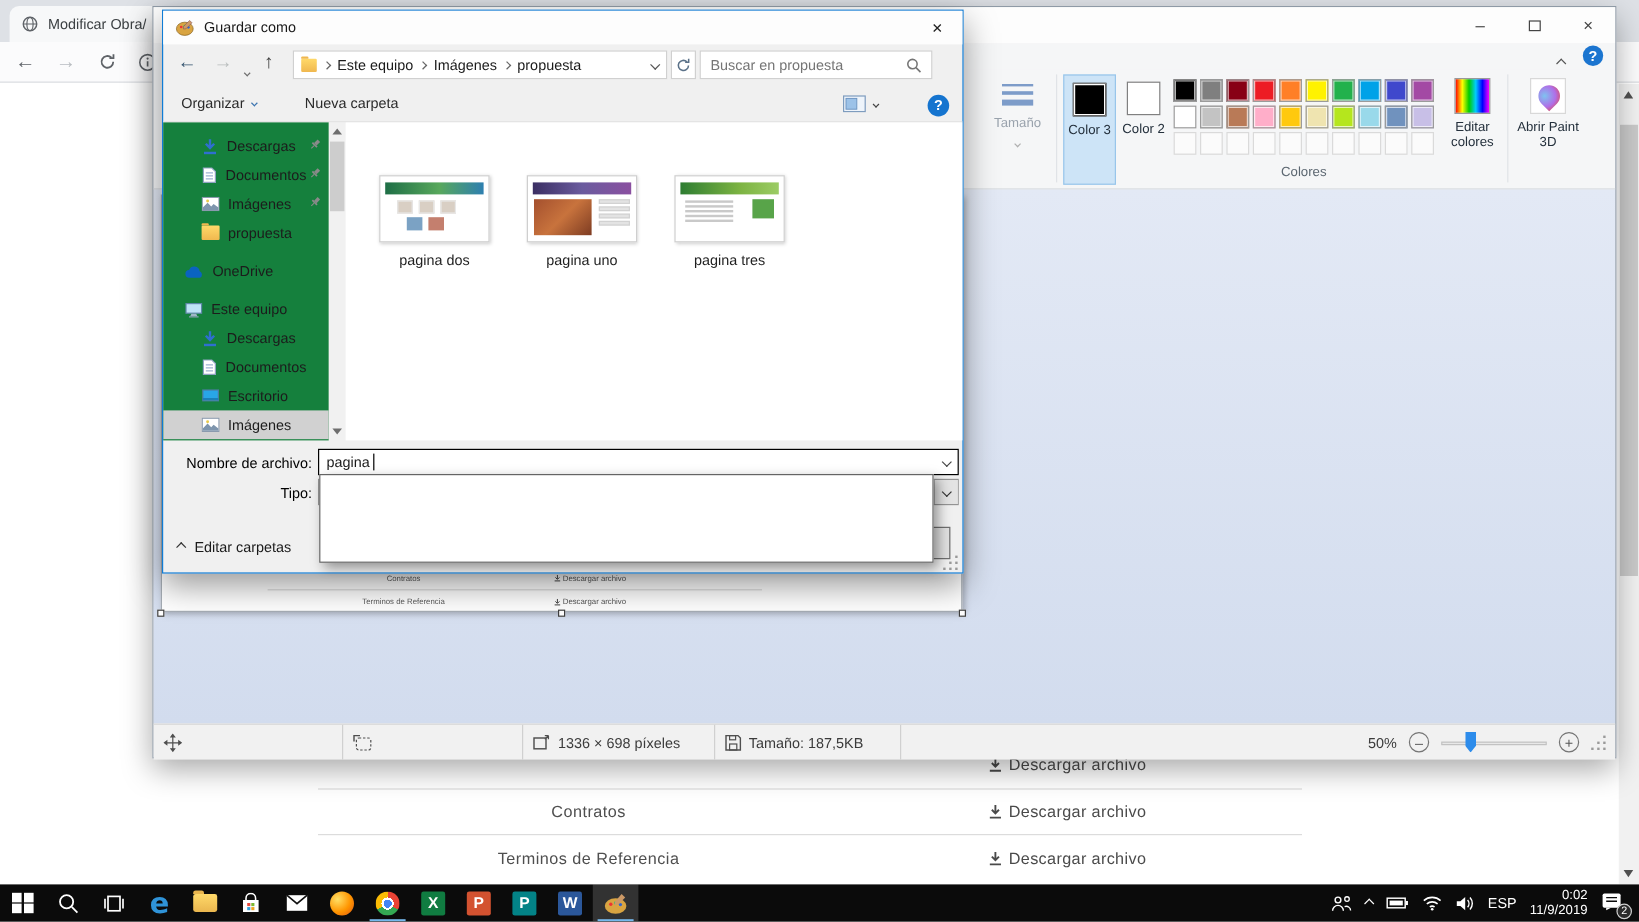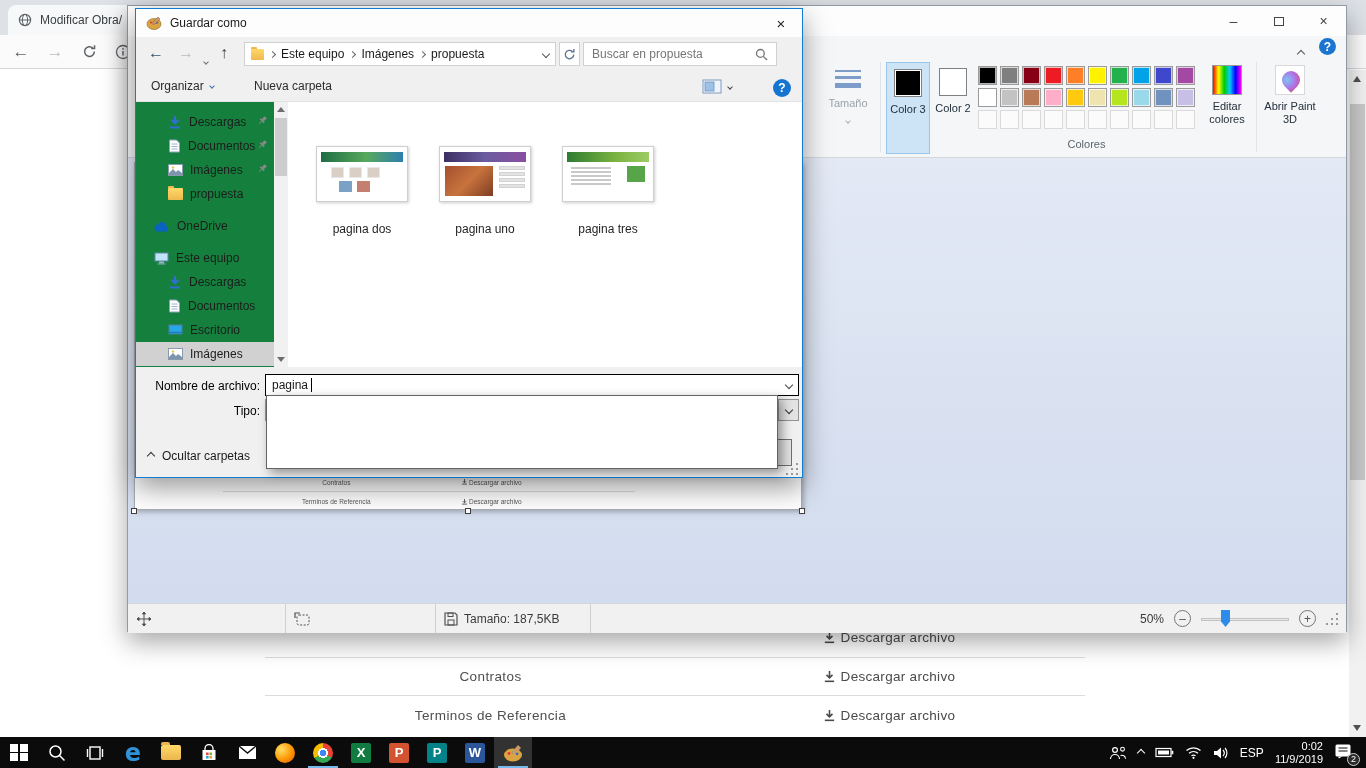--- a/index.html
+++ b/index.html
@@ -97,21 +97,21 @@
   .sb-row.sel{background:#d1d1d1;}
   .sb-pin{position:absolute;right:6px;top:5px;}
   .sb-scroll{position:absolute;left:138px;top:0;width:14px;height:100%;background:#f1f1f1;}
   .sb-scroll .tri-up{position:absolute;top:5px;left:3px;width:0;height:0;border-left:4px solid transparent;border-right:4px solid transparent;border-bottom:5px solid #6e6e6e;}
   .sb-scroll .tri-dn{position:absolute;bottom:5px;left:3px;width:0;height:0;border-left:4px solid transparent;border-right:4px solid transparent;border-top:5px solid #6e6e6e;}
   .sb-thumb{position:absolute;left:1px;top:16px;width:12px;height:58px;background:#cdcdcd;}
   .filelist{position:absolute;left:152px;top:0;right:0;height:100%;background:#fff;display:flex;align-items:flex-start;gap:27px;padding:44px 0 0 26px;}
   .file-item{width:96px;text-align:center;}
   .thumb{width:92px;height:56px;margin:0 auto;background:#fff;border:1px solid #cfcfcf;box-shadow:1px 1px 3px rgba(0,0,0,.2);position:relative;overflow:hidden;}
   .thumb .bar{position:absolute;left:4px;right:4px;top:5px;height:10px;}
-  .file-name{margin-top:20px;color:#1f1f1f;}
+  .file-name{margin-top:8px;color:#1f1f1f;}
   .t-dos .bar{background:linear-gradient(90deg,#1e6e46,#58a85c 55%,#2e7fb0);}
   .t-dos .ppl{position:absolute;top:20px;left:14px;display:flex;gap:5px;}
   .t-dos .ppl i{width:13px;height:11px;background:#d9cfc4;border:1px solid #e8e8e8;}
   .t-dos .ppl2{position:absolute;top:34px;left:22px;display:flex;gap:5px;}
   .t-dos .ppl2 i{width:13px;height:11px;background:#7ba2c4;}
   .t-dos .ppl2 i+i{background:#c47f6e;}
   .t-tres .bar{background:linear-gradient(90deg,#2e7d32,#7cb342 60%,#9ccc65);}
   .t-tres .txt{position:absolute;left:8px;top:20px;width:40px;}
   .t-tres .txt i{display:block;height:2px;background:#c9c9c9;margin-bottom:2px;}
   .t-tres .logo{position:absolute;right:8px;top:19px;width:18px;height:16px;background:#58a449;}
@@ -341,20 +341,27 @@
         <svg width="16" height="16" viewBox="0 0 16 16">
             <path d="M8 1v14M1 8h14M8 1 6.5 3h3zM8 15l-1.5-2h3zM1 8l2-1.5v3zM15 8l-2-1.5v3z" stroke="#4f4f4f" stroke-width="1" fill="#4f4f4f"></path>
           </svg>
       </div>
       <div class="st-cell" style="width:150px">
         <svg width="16" height="14" viewBox="0 0 16 14">
             <rect x="3" y="3" width="12" height="10" rx="2" fill="none" stroke="#4f4f4f" stroke-width="1" stroke-dasharray="2 1.5"></rect>
             <path d="M1 6V1h5" stroke="#4f4f4f" stroke-width="1.2" fill="none"></path>
           </svg>
       </div>
+      <div class="st-cell" style="width:160px">
+        <svg width="15" height="13" viewBox="0 0 15 13">
+            <rect x="1" y="3" width="10" height="9" fill="none" stroke="#4f4f4f" stroke-width="1.2"></rect>
+            <path d="M13 1l-3 3M13 1h-3M13 1v3" stroke="#4f4f4f" stroke-width="1.1" fill="none"></path>
+          </svg>
+        <span>1336 × 698 píxeles</span>
+      </div>
       <div class="st-cell" style="width:155px">
         <svg width="14" height="14" viewBox="0 0 14 14">
             <path d="M1 1h10l2 2v10H1z" fill="none" stroke="#4f4f4f" stroke-width="1.2"></path>
             <rect x="4" y="8" width="6" height="5" fill="none" stroke="#4f4f4f" stroke-width="1"></rect>
             <rect x="4" y="1" width="5" height="3.5" fill="none" stroke="#4f4f4f" stroke-width="1"></rect>
           </svg>
         <span>Tamaño: 187,5KB</span>
       </div>
       <div class="st-zoom">
         <span>50%</span>
@@ -590,21 +597,21 @@
       <span class="f-label" style="top:37px">Tipo:</span>
       <div class="type-combo">
         <span class="type-dd-btn">
             <i class="chev"></i>
           </span>
       </div>
       <div class="partial-btn"></div>
       <div class="dropdown-panel"></div>
       <span class="hide-folders">
         <i class="chev up" style="color:#333"></i>
-        <span>Ocultar carpetas</span>
+        <span>Editar carpetas</span>
       </span>
       <span class="grip dlg-grip">
         <i style="right:0;bottom:0"></i>
           <i style="right:5px;bottom:0"></i>
           <i style="right:10px;bottom:0"></i>
           <i style="right:0;bottom:5px"></i>
           <i style="right:5px;bottom:5px"></i>
           <i style="right:0;bottom:10px"></i>
       </span>
     </div>

